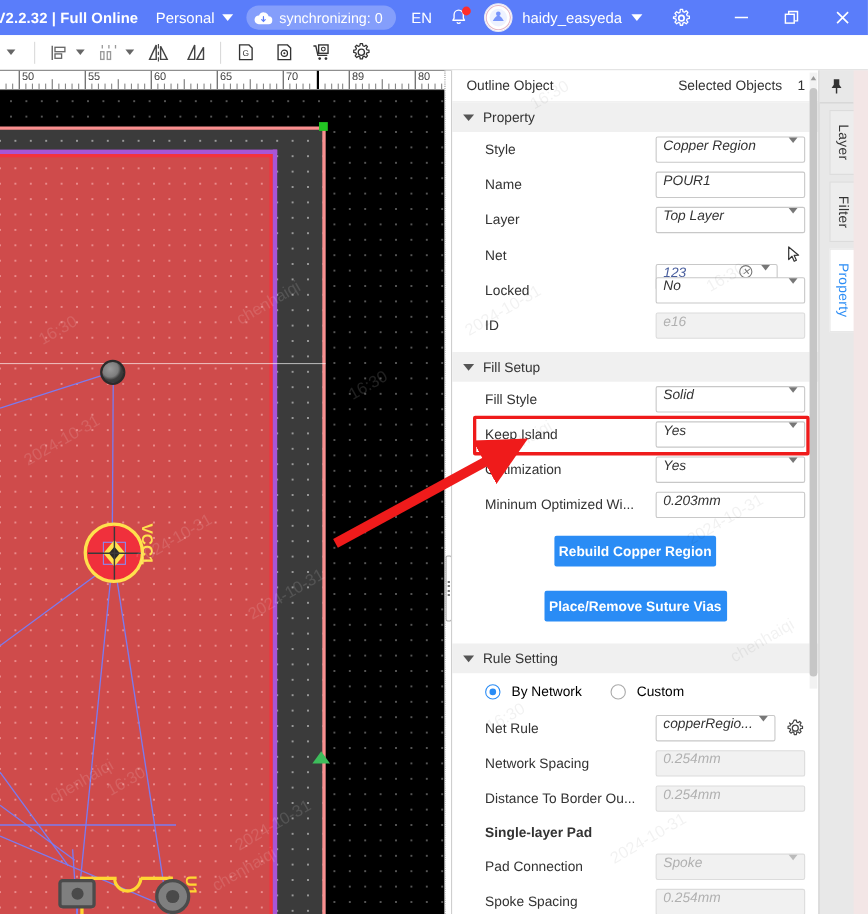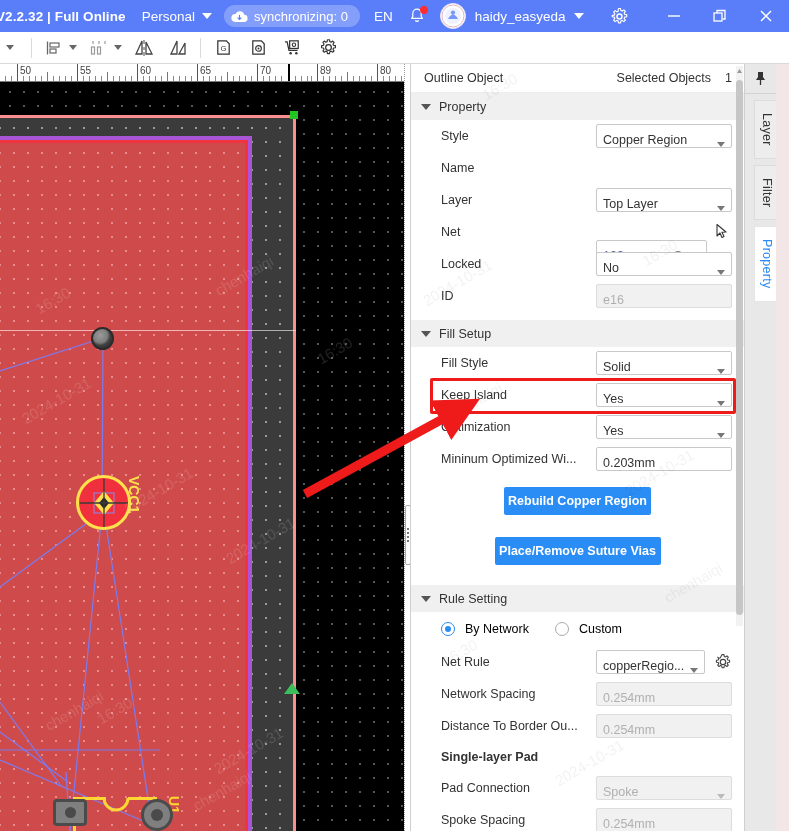--- a/index.html
+++ b/index.html
@@ -194,22 +194,22 @@
     width: 0; height: 0; border-left: 5px solid transparent;
     border-right: 5px solid transparent; border-top: 6px solid #555;
   }
   .row {
     height: 32px; display: flex; align-items: center; padding: 0 12px 0 30px;
     font-size: 12.5px; color: #333; position: relative;
   }
   .row .lbl { width: 155px; flex: none; white-space: nowrap; overflow: hidden; }
   .ctl {
     width: 136px; height: 24px; border: 1px solid #c8c8c8; border-radius: 2px;
-    background: #fff; display: flex; align-items: flex-end; padding: 0 6px;
-    font-size: 12.5px; color: #333; position: relative;
+    background: #fff; display: flex; align-items: flex-start; padding: 0 6px;
+    font-size: 12.5px; color: #333; position: relative; font-style: italic;
   }
   .ctl.disabled { background: #f1f1f1; color: #b0b0b0; border-color: #dcdcdc; }
   .ctl .val { flex: 1; overflow: hidden; white-space: nowrap; }
   .chev {
     width: 0; height: 0; border-left: 4px solid transparent;
     border-right: 4px solid transparent; border-top: 5px solid #777; margin-left: 4px;
   }
   .clear-x {
     width: 12px; height: 12px; border-radius: 50%; border: 1px solid #777;
     display: flex; align-items: center; justify-content: center;
@@ -595,20 +595,23 @@
     <div class="row">
       <span class="lbl">Style</span>
       <div class="ctl">
         <span class="val">Copper Region</span>
         <span class="chev"></span>
       </div>
     </div>
 
     <div class="row">
       <span class="lbl">Name</span>
+      <div class="ctl">
+        <span class="val">POUR1</span>
+      </div>
     </div>
 
     <div class="row">
       <span class="lbl">Layer</span>
       <div class="ctl">
         <span class="val">Top Layer</span>
         <span class="chev"></span>
       </div>
     </div>
 

